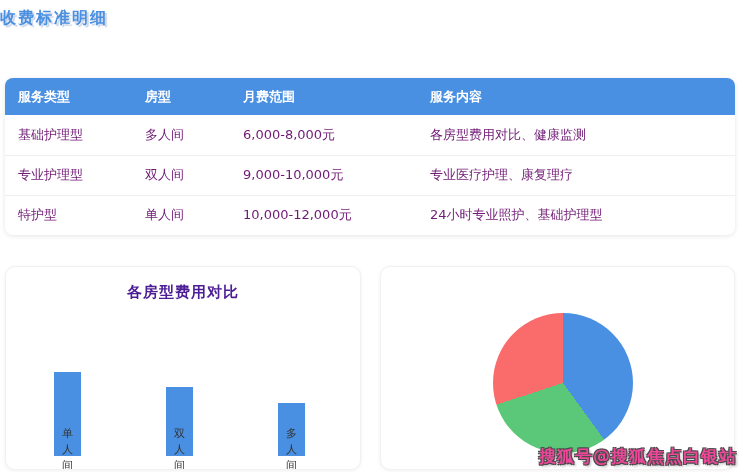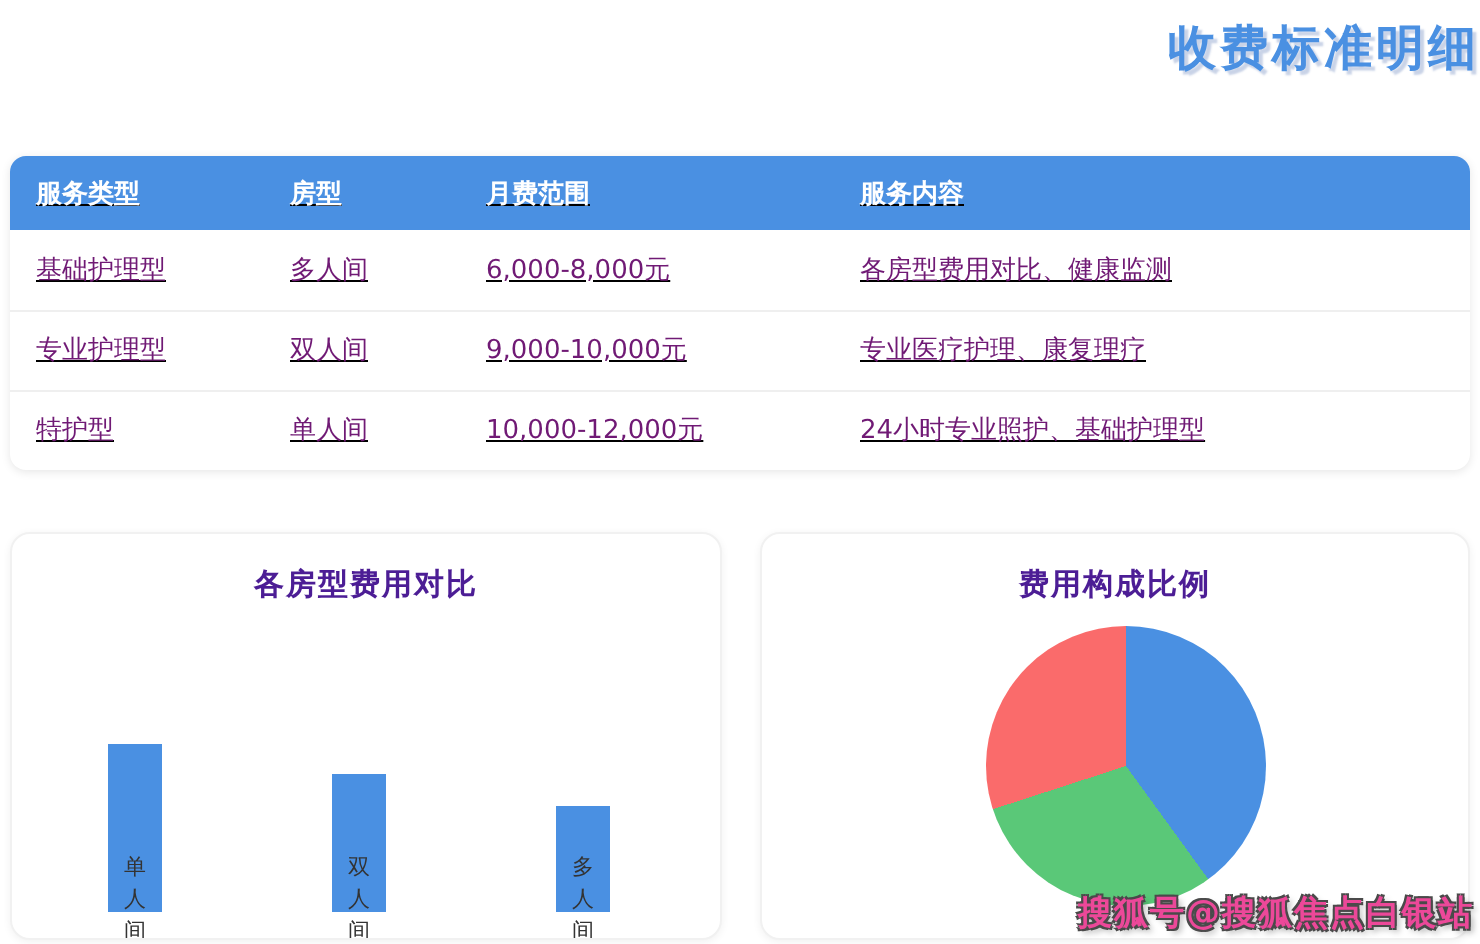--- a/index.html
+++ b/index.html
@@ -5,33 +5,32 @@
   * { margin: 0; padding: 0; box-sizing: border-box; }
   html, body {
     width: 740px; height: 472px;
     background: #ffffff;
     overflow: hidden;
     position: relative;
     font-family: "DejaVu Sans", "Liberation Sans", sans-serif;
   }
   .page-title {
     position: absolute; top: 8px; left: 0; width: 740px;
-    text-align: right;
-    font-size: 24px; font-weight: bold;
+    text-align: left;
+    font-size: 16px; font-weight: bold;
     color: #4a90e2;
     text-shadow: 2px 2px 1px rgba(40,80,160,0.25);
     letter-spacing: 2px;
   }
   .fee-table-wrap {
     position: absolute; left: 5px; top: 78px; width: 730px;
     border-radius: 8px;
     overflow: hidden;
     background: #fff;
     box-shadow: 0 1px 5px rgba(0,0,0,0.10);
-    text-decoration: underline;
   }
   table.fee-table {
     width: 100%;
     border-collapse: collapse;
     table-layout: fixed;
   }
   .fee-table col.c1 { width: 140px; }
   .fee-table col.c2 { width: 98px; }
   .fee-table col.c3 { width: 187px; }
   .fee-table th {
@@ -169,17 +168,16 @@
       <div class="bar" style="left: 272px; top: 136px; height: 53px; background: rgb(74, 144, 226);"></div>
       <div class="bar-label" style="left: 272px;">
         <div>多</div>
         <div>人</div>
         <div>间</div>
       </div>
     </div>
 </div>
 
 <div class="card right">
-  <div class="card-title">费用构成比例</div>
   <div class="pie" style="background: conic-gradient(rgb(74, 144, 226) 0deg, rgb(74, 144, 226) 144deg, rgb(90, 200, 120) 144deg, rgb(90, 200, 120) 252deg, rgb(250, 107, 107) 252deg, rgb(250, 107, 107) 360deg);"></div>
 </div>
 
 <div class="watermark">搜狐号@搜狐焦点白银站</div>
 
 </body></html>

